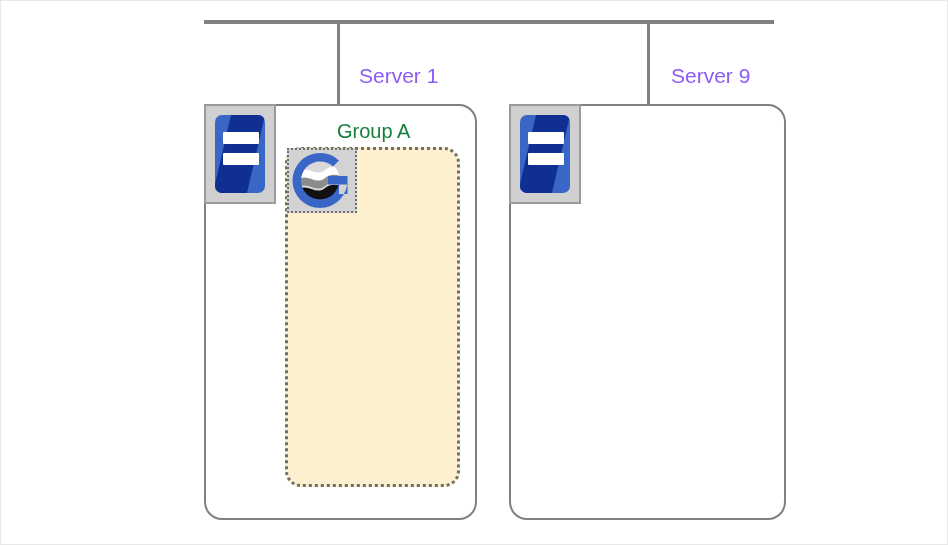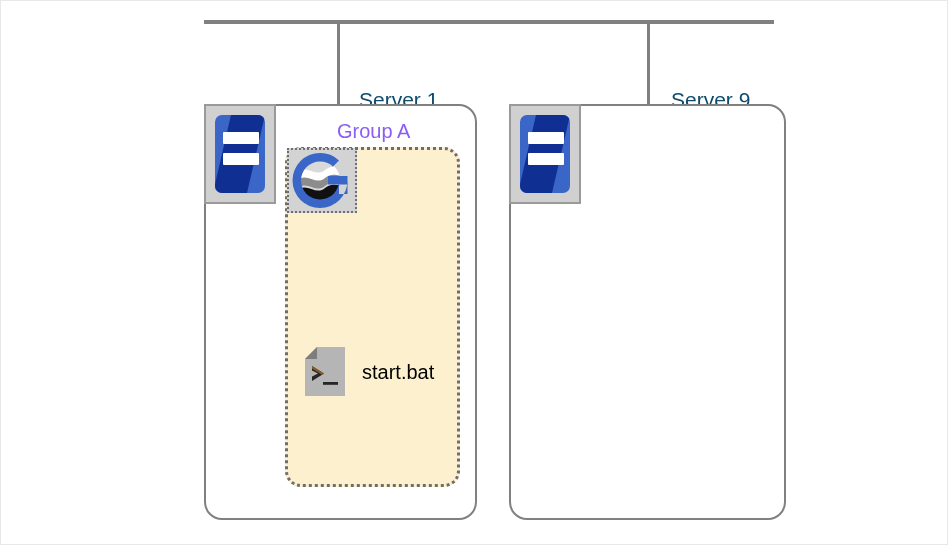--- a/index.html
+++ b/index.html
@@ -36,23 +36,23 @@
     width: 3px;
     height: 84px;
     background: #808080;
   }
   .bus-drop.d1 { left: 336px; }
   .bus-drop.d2 { left: 646px; }
 
   
   .server-label {
     position: absolute;
-    top: 86px;
+    top: 62px;
     font-size: 21px;
-    color: #0c4a6e;
+    color: #8b5cf6;
     white-space: nowrap;
     line-height: 26px;
   }
   .server-label.s1 { left: 358px; }
   .server-label.s2 { left: 670px; }
 
   
   .server-box {
     position: absolute;
     top: 103px;
@@ -108,21 +108,21 @@
   }
   .server-icon .bar.b1 { top: 17px; }
   .server-icon .bar.b2 { top: 38px; }
 
   
   .group-label {
     position: absolute;
     left: 336px;
     top: 118px;
     font-size: 20px;
-    color: #8b5cf6;
+    color: #15803d;
     white-space: nowrap;
     line-height: 25px;
   }
   .group-box {
     position: absolute;
     left: 284px;
     top: 146px;
     width: 175px;
     height: 340px;
     background: #fdf0ce;
@@ -209,35 +209,20 @@
         <path d="M9,22 C18,14 27,28 36,20 C44,13 50,20 55,16 L55,26 C50,30 44,23 36,30 C27,38 18,24 9,32 Z" fill="#ffffff"></path>
         <path d="M9,30 C18,22 27,36 36,28 C44,21 50,28 55,24 L55,32 C50,36 44,29 36,36 C27,44 18,30 9,38 Z" fill="#8c8c8c"></path>
         <path d="M9,40 C18,32 27,46 36,38 C44,31 51,38 56,34 L56,53 L9,53 Z" fill="#111111"></path>
       </g>
 
       <path d="M31,3 A27.5,27.5 0 1 0 58.5,30.5 L58.5,44 L50,44 L50,30.5 A19,19 0 1 1 31,11.5 A19,19 0 0 1 44,16.6 L50,10.4 A27.4,27.4 0 0 0 31,3 Z" fill="#3a66c8"></path>
       <rect x="39" y="26" width="19.5" height="8.5" fill="#3a66c8"></rect>
     </svg>
   </div>
 
-  <div class="bat-row">
-    <span class="bat-icon">
-      <svg width="42" height="51" viewBox="0 0 42 51" xmlns="http://www.w3.org/2000/svg">
-
-        <path d="M13,1 L41,1 L41,50 L1,50 L1,13 Z" fill="#b5b5b5"></path>
-        <path d="M1,13 L13,13 L13,1 Z" fill="#7d7d7d"></path>
-
-        <path d="M8,20 L20,27.5 L8,35 L8,30.5 L14,27.5 L8,24.5 Z" fill="#262626"></path>
-        <path d="M8,20 L20,27.5 L18,28.8 L8,22.6 Z" fill="#8a5a2b"></path>
-
-        <rect x="19" y="36" width="15" height="2.8" fill="#262626"></rect>
-      </svg>
-    </span>
-    <span class="bat-label">start.bat</span>
-  </div>
 
   <div class="server-box s2">
 
     <div class="server-icon">
       <div class="card">
         <div class="bar b1"></div>
         <div class="bar b2"></div>
       </div>
     </div>
 

